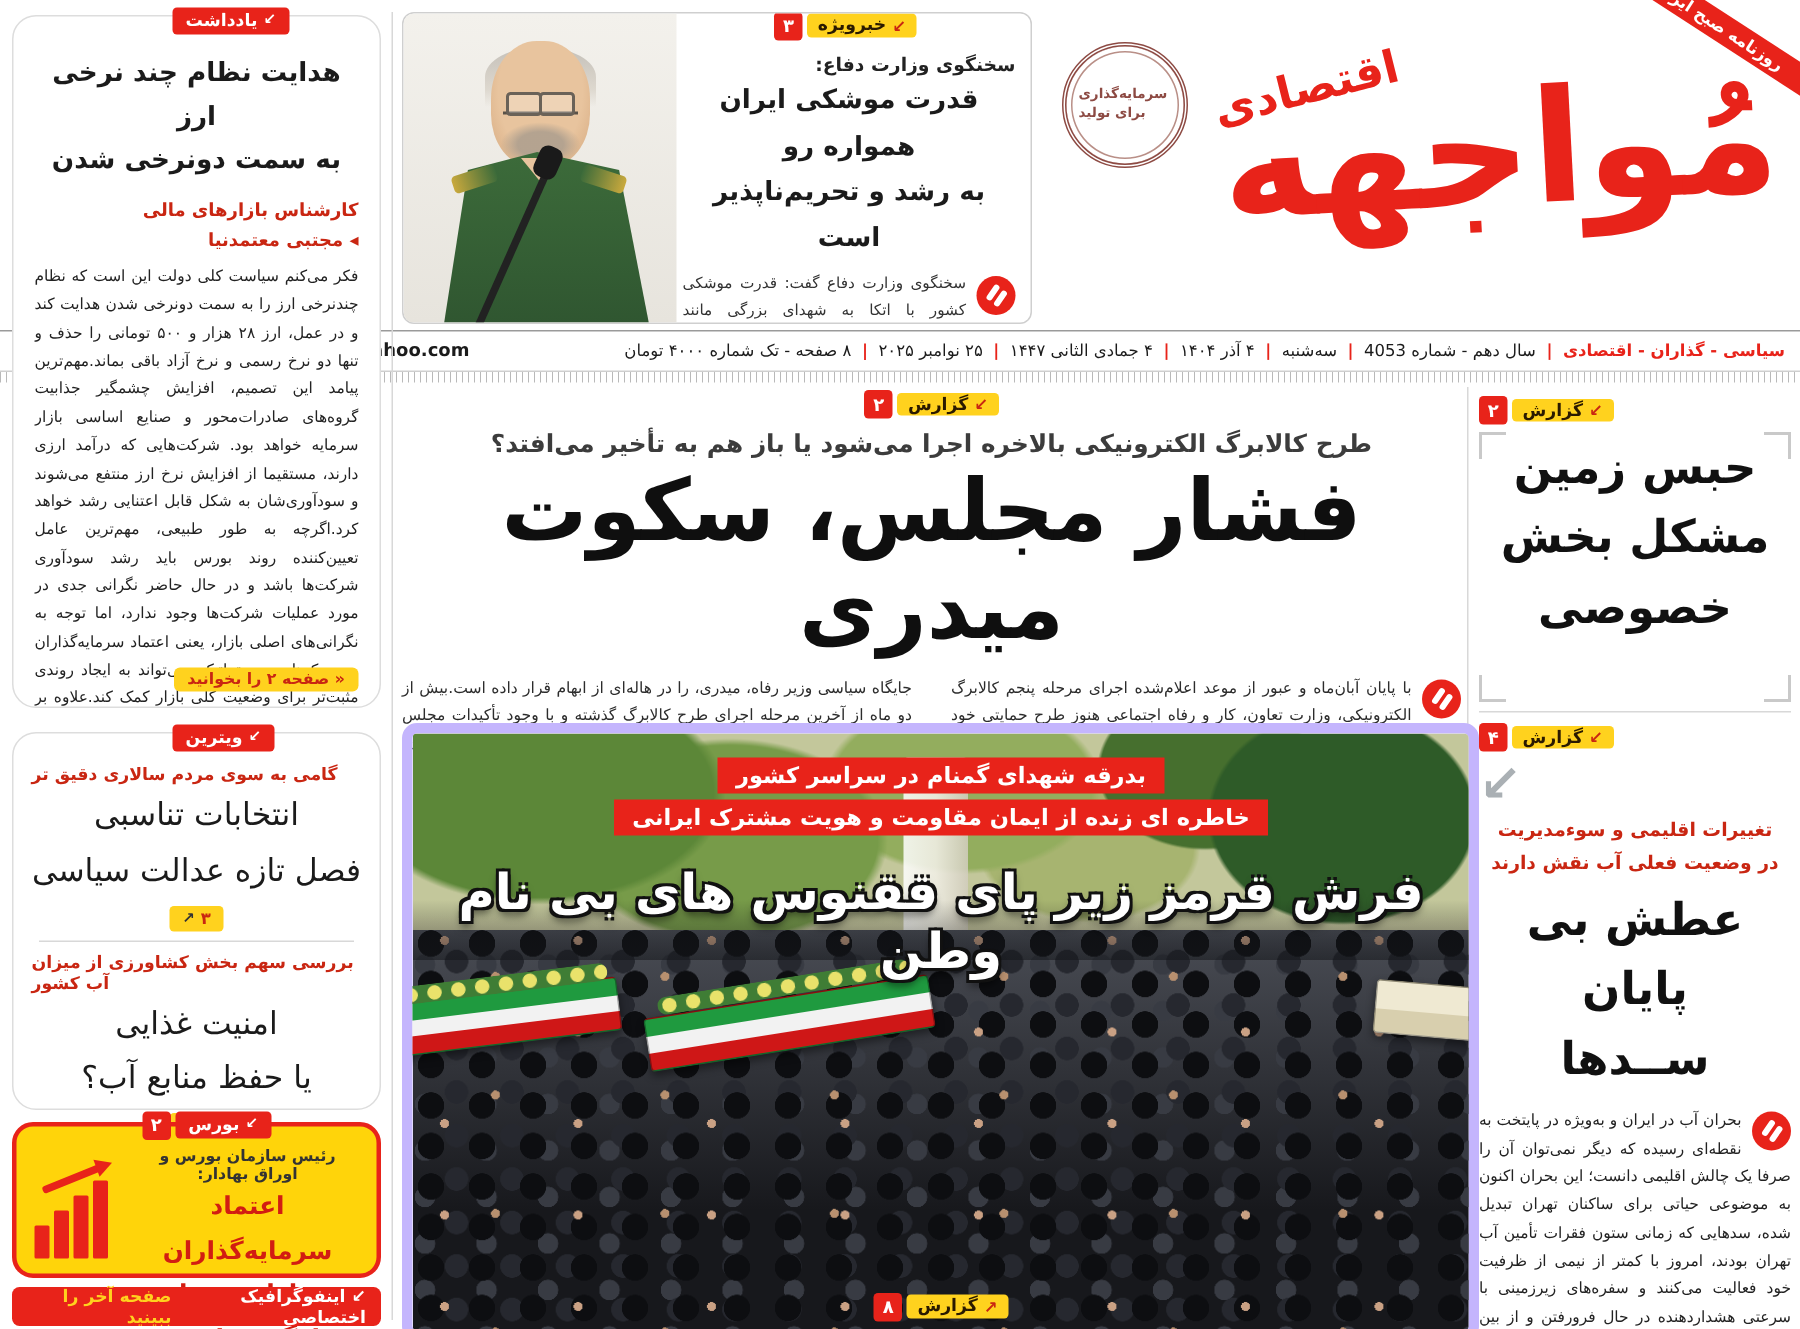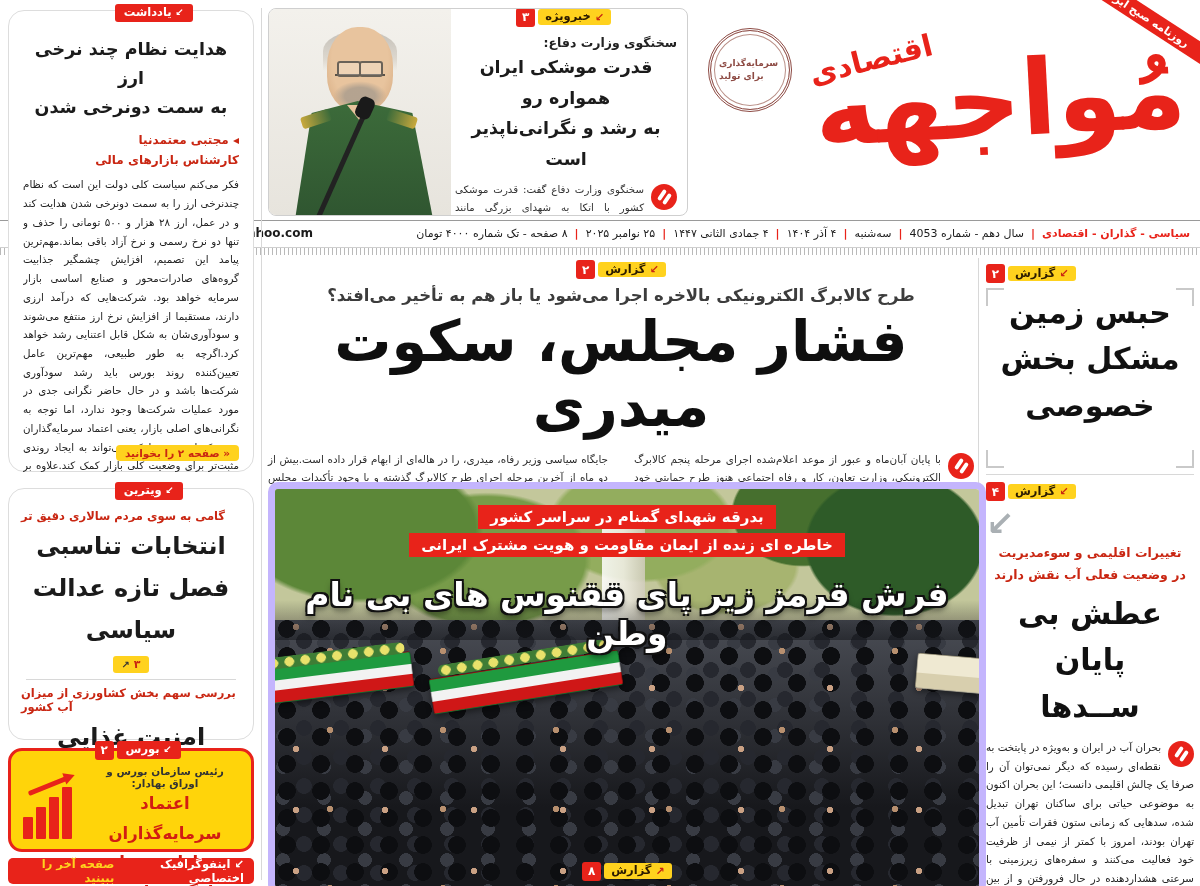--- a/index.html
+++ b/index.html
@@ -24,21 +24,21 @@
 
   
   .note-headline{font-weight:bold;font-size:17.5px;line-height:1.65;text-align:center;}
   .note-author{color:#c92612;font-weight:bold;font-size:12px;line-height:1.7;text-align:right;}
   .note-body{font-size:10.3px;line-height:1.82;text-align:justify;color:#222;}
   .ypill{background:#ffd21e;border-radius:4px;color:#c92612;font-weight:bold;font-size:10.5px;
          padding:3px 9px;display:inline-block;line-height:1;}
 
   
   .vit-kicker{color:#c92612;font-weight:bold;font-size:11.5px;text-align:left;}
-  .vit-head{font-weight:bold;font-size:24px;line-height:1.75;text-align:center;}
+  .vit-head{font-weight:normal;font-size:21px;line-height:1.75;text-align:center;}
   .ptag{background:#ffd21e;border-radius:3px;padding:2px 8px;display:inline-flex;gap:4px;align-items:center;
         font-weight:bold;font-size:11px;}
   .ptag .n{color:#c92612;} .ptag .a{color:#333;font-size:10px;}
 
   
   .bourse{background:#ffd40a;border:3px solid #e8231a;border-radius:14px;}
   .bourse-kicker{font-size:10.5px;font-weight:bold;color:#333;text-align:center;}
   .bourse-head{color:#d21d12;font-weight:bold;font-size:16.5px;line-height:1.8;text-align:center;}
   .chart-icon{position:absolute;left:10px;top:16px;width:62px;height:76px;}
   .chart-icon .bar{position:absolute;bottom:4px;width:10px;background:#e8231a;border-radius:1px;}
@@ -186,22 +186,22 @@
   <div class="abs card" style="left:8px;top:10px;width:246px;height:462px;box-sizing:border-box;padding:14px 14px 10px;">
     <div class="abs" style="top:-10px;right:60px;">
       <span class="redpill">
         <span class="arr">↙</span>
         <span>یادداشت</span>
       </span>
     </div>
     <div class="note-headline preline" style="margin-top:10px;">هدایت نظام چند نرخی ارز
 به سمت دونرخی شدن</div>
     <div class="note-author" style="margin-top:8px;">
+      <div>کارشناس بازارهای مالی</div>
       <div>◂ مجتبی معتمدنیا</div>
-      <div>کارشناس بازارهای مالی</div>
     </div>
     <div class="note-body" style="margin-top:5px;height:300px;overflow:hidden;">فکر می‌کنم سیاست کلی دولت این است که نظام چندنرخی ارز را به سمت دونرخی شدن هدایت کند و در عمل، ارز ۲۸ هزار و ۵۰۰ تومانی را حذف و تنها دو نرخ رسمی و نرخ آزاد باقی بماند.مهم‌ترین پیامد این تصمیم، افزایش چشمگیر جذابیت گروه‌های صادرات‌محور و صنایع اساسی بازار سرمایه خواهد بود. شرکت‌هایی که درآمد ارزی دارند، مستقیما از افزایش نرخ ارز منتفع می‌شوند و سودآوری‌شان به شکل قابل اعتنایی رشد خواهد کرد.اگرچه به طور طبیعی، مهم‌ترین عامل تعیین‌کننده روند بورس باید رشد سودآوری شرکت‌ها باشد و در حال حاضر نگرانی جدی در مورد عملیات شرکت‌ها وجود ندارد، اما توجه به نگرانی‌های اصلی بازار، یعنی اعتماد سرمایه‌گذاران و ریسک‌های سیستماتیک، می‌تواند به ایجاد روندی مثبت‌تر برای وضعیت کلی بازار کمک کند.علاوه بر این، نگرانی‌هایی مانند مسائل سیاسی، ژئوپلیتیک، بحران‌های اقتصادی...</div>
     <div class="abs" style="bottom:10px;right:14px;">
       <span class="ypill">« صفحه ۲ را بخوانید</span>
     </div>
   </div>
 
   <div class="abs card" style="left:8px;top:488px;width:246px;height:252px;box-sizing:border-box;padding:12px 12px 6px;">
     <div class="abs" style="top:-10px;right:70px;">
       <span class="redpill">
@@ -281,21 +281,21 @@
     <div class="abs badge" style="top:-2px;right:76px;">
       <span class="lbl">
         <span class="arr">↙</span>
         <span>خبرویژه</span>
       </span>
       <span class="num">۳</span>
     </div>
     <div class="abs" style="right:10px;top:26px;width:222px;">
       <div class="sp-kicker">سخنگوی وزارت دفاع:</div>
       <div class="sp-head preline" style="margin-top:2px;">قدرت موشکی ایران همواره رو
-به رشد و نگرانی‌ناپذیر است</div>
+به رشد و تحریم‌ناپذیر است</div>
       <div class="sp-lead" style="margin-top:6px;">
         <span class="leadicon">
             <i></i>
             <i></i>
           </span>
         <span>سخنگوی وزارت دفاع گفت: قدرت موشکی کشور با اتکا به شهدای بزرگی مانند طهرانی‌مقدم، حاجی‌زاده و سایر نخبگان و پیشگامان حوزه موشکی شکل گرفته است...</span>
       </div>
     </div>
   </div>
 

